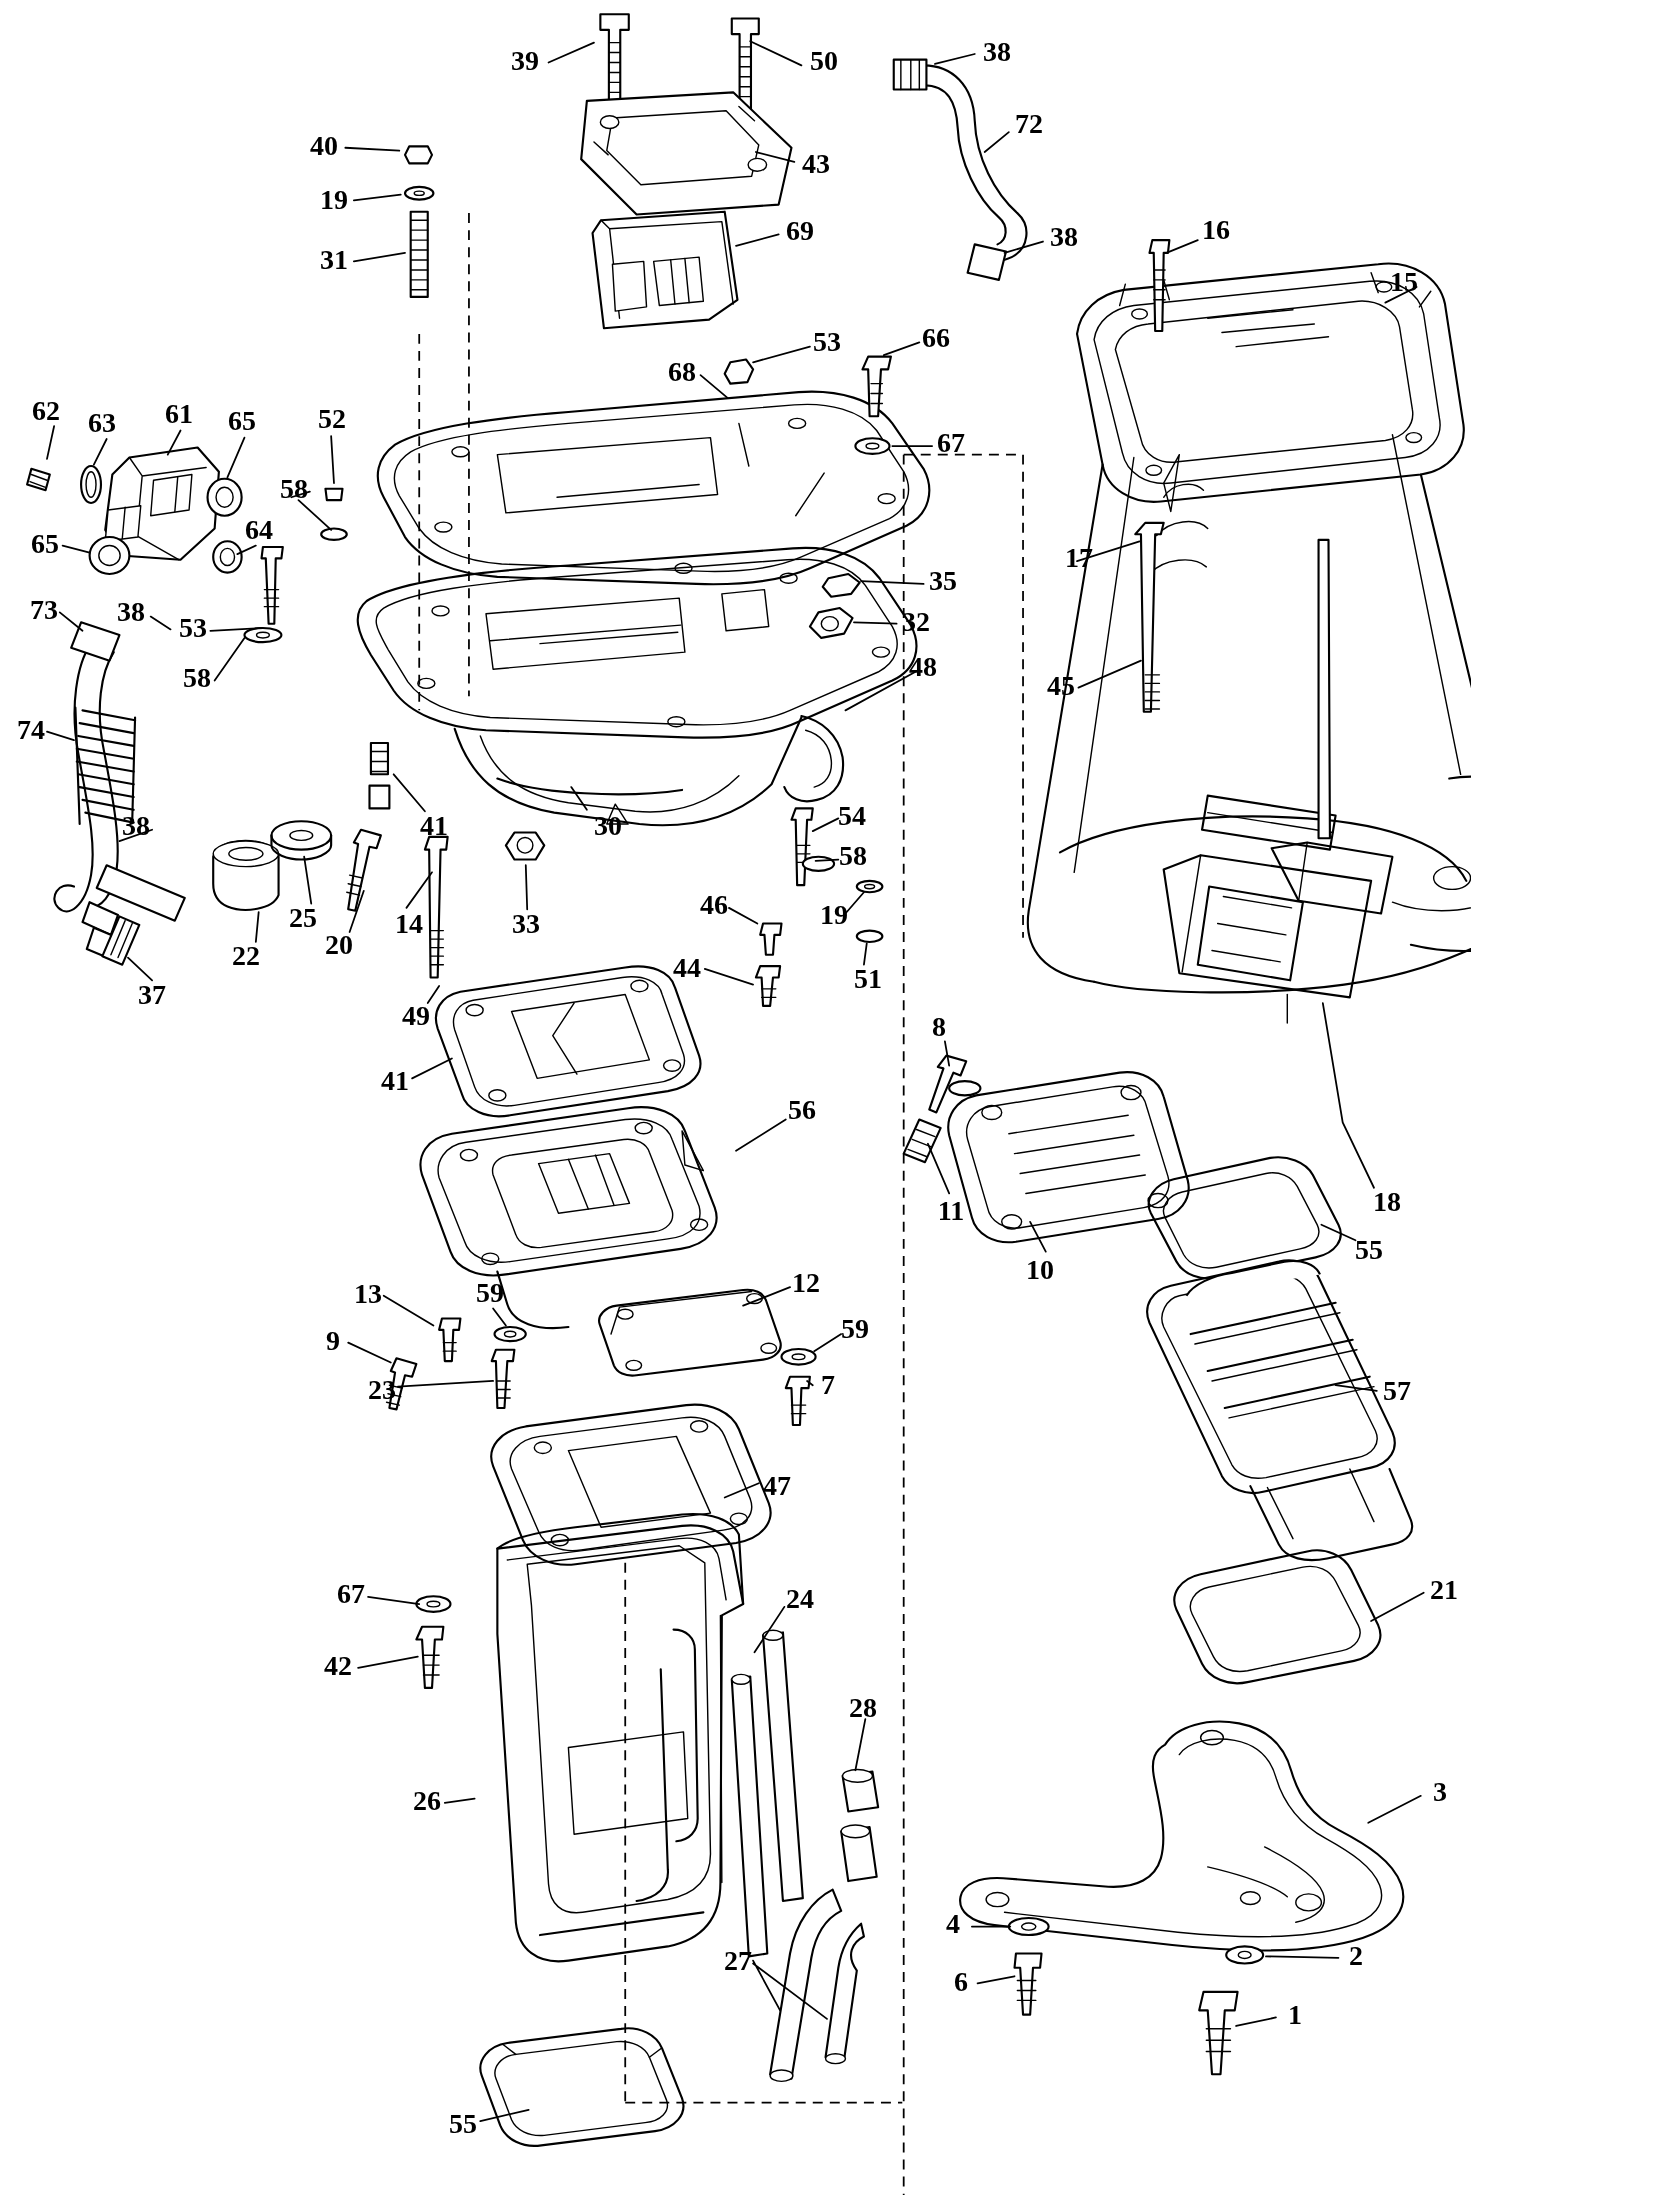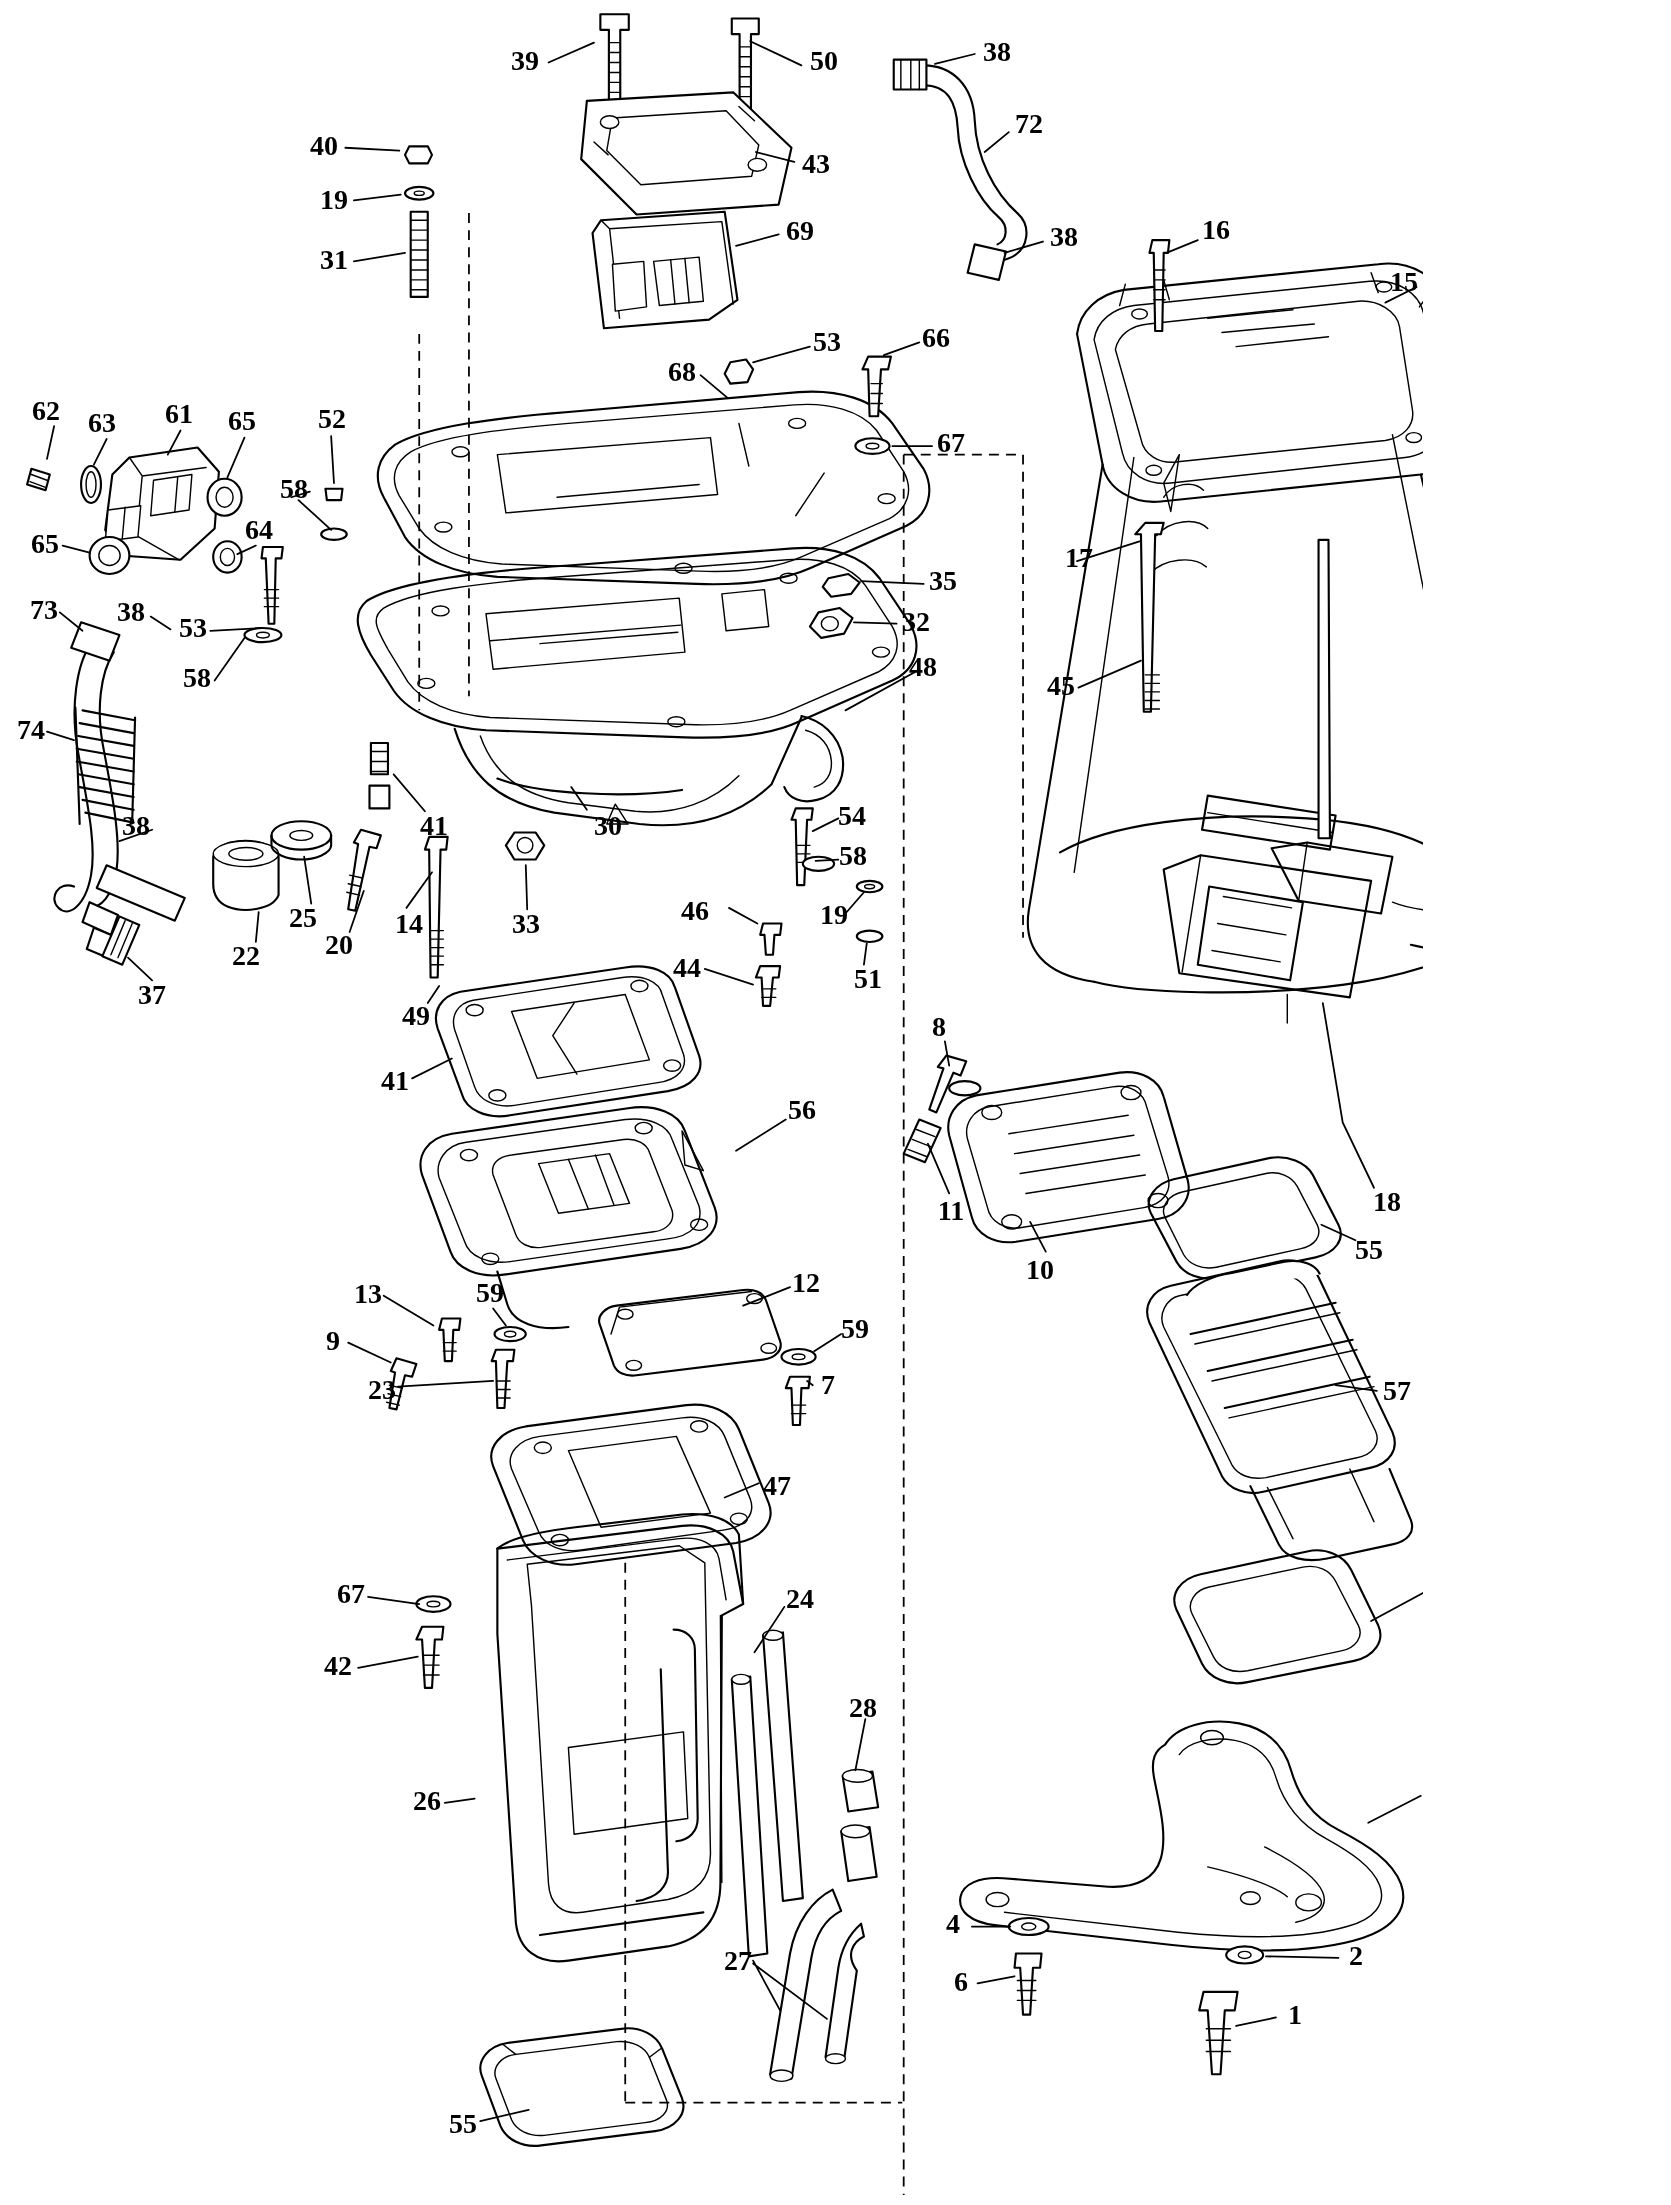--- a/index.html
+++ b/index.html
@@ -9,20 +9,21 @@
   }
   body {
     font-family: "Liberation Serif", serif;
   }
   #sheet {
     position: relative;
     width: 1423px;
     height: 2205px;
     background: #ffffff;
     overflow: hidden;
+    padding-left: 48px;
   }
   #diagram-svg {
     position: absolute;
     left: 0;
     top: 0;
     width: 1671px;
     height: 2205px;
   }
   .callout {
     position: absolute;
@@ -651,21 +652,21 @@
     <div class="callout" style="left:31px; top:730px;">74</div>
     <div class="callout" style="left:136px; top:826px;">38</div>
     <div class="callout" style="left:434px; top:826px;">41</div>
     <div class="callout" style="left:592px; top:826px;margin-left:16px;">30</div>
     <div class="callout" style="left:852px; top:816px;">54</div>
     <div class="callout" style="left:853px; top:856px;">58</div>
     <div class="callout" style="left:303px; top:918px;">25</div>
     <div class="callout" style="left:339px; top:945px;">20</div>
     <div class="callout" style="left:409px; top:924px;">14</div>
     <div class="callout" style="left:526px; top:924px;">33</div>
-    <div class="callout" style="left:695px; top:905px;margin-top:6px;">46</div>
+    <div class="callout" style="left:714px; top:905px;">46</div>
     <div class="callout" style="left:834px; top:915px;">19</div>
     <div class="callout" style="left:246px; top:956px;">22</div>
     <div class="callout" style="left:152px; top:995px;">37</div>
     <div class="callout" style="left:687px; top:968px;">44</div>
     <div class="callout" style="left:868px; top:979px;">51</div>
     <div class="callout" style="left:416px; top:1016px;">49</div>
     <div class="callout" style="left:395px; top:1081px;">41</div>
     <div class="callout" style="left:939px; top:1027px;">8</div>
     <div class="callout" style="left:951px; top:1211px;">11</div>
     <div class="callout" style="left:1040px; top:1270px;">10</div>

